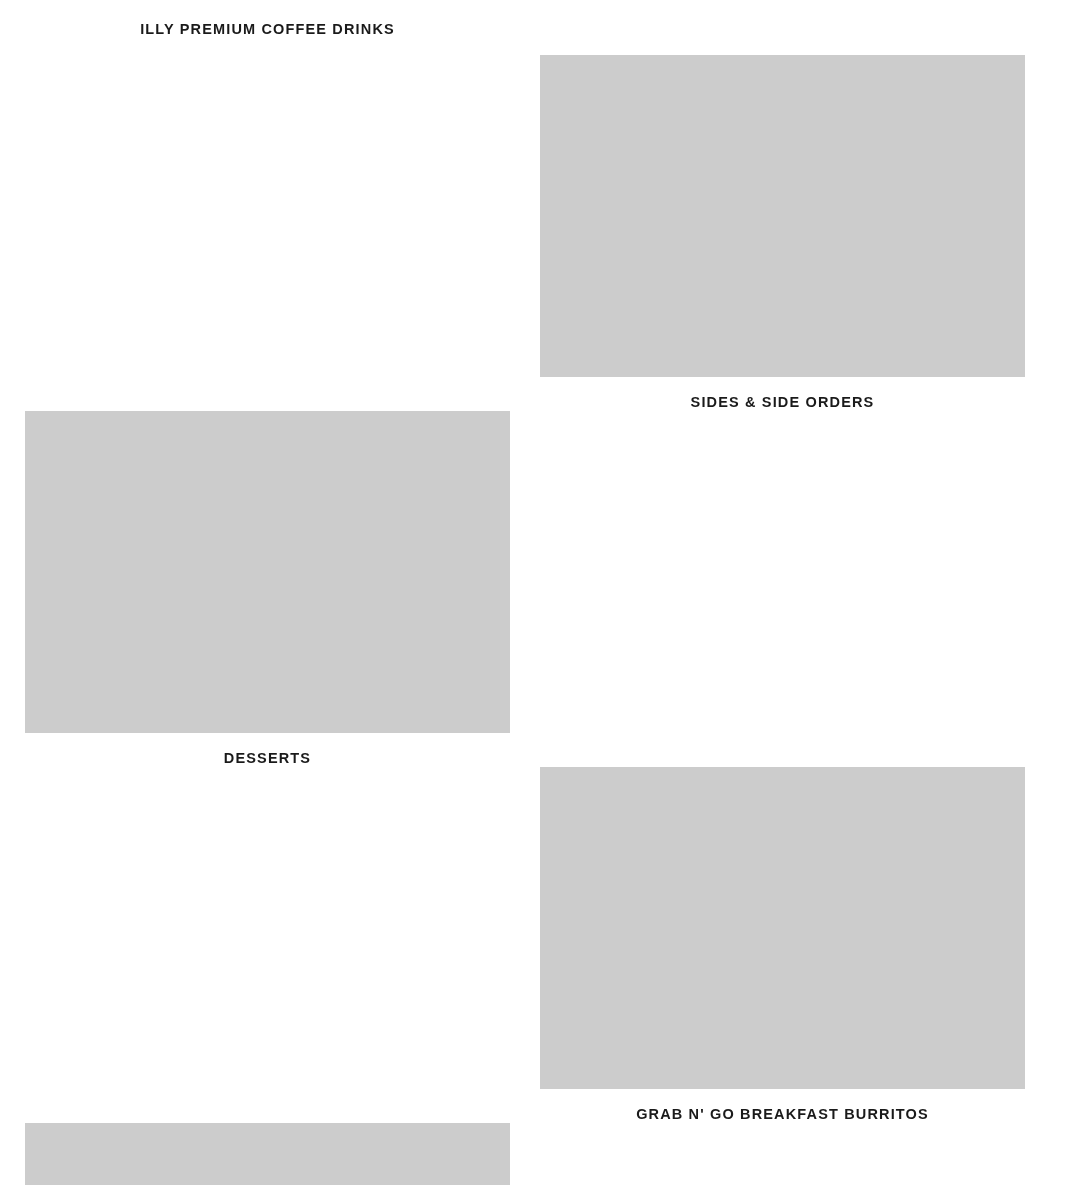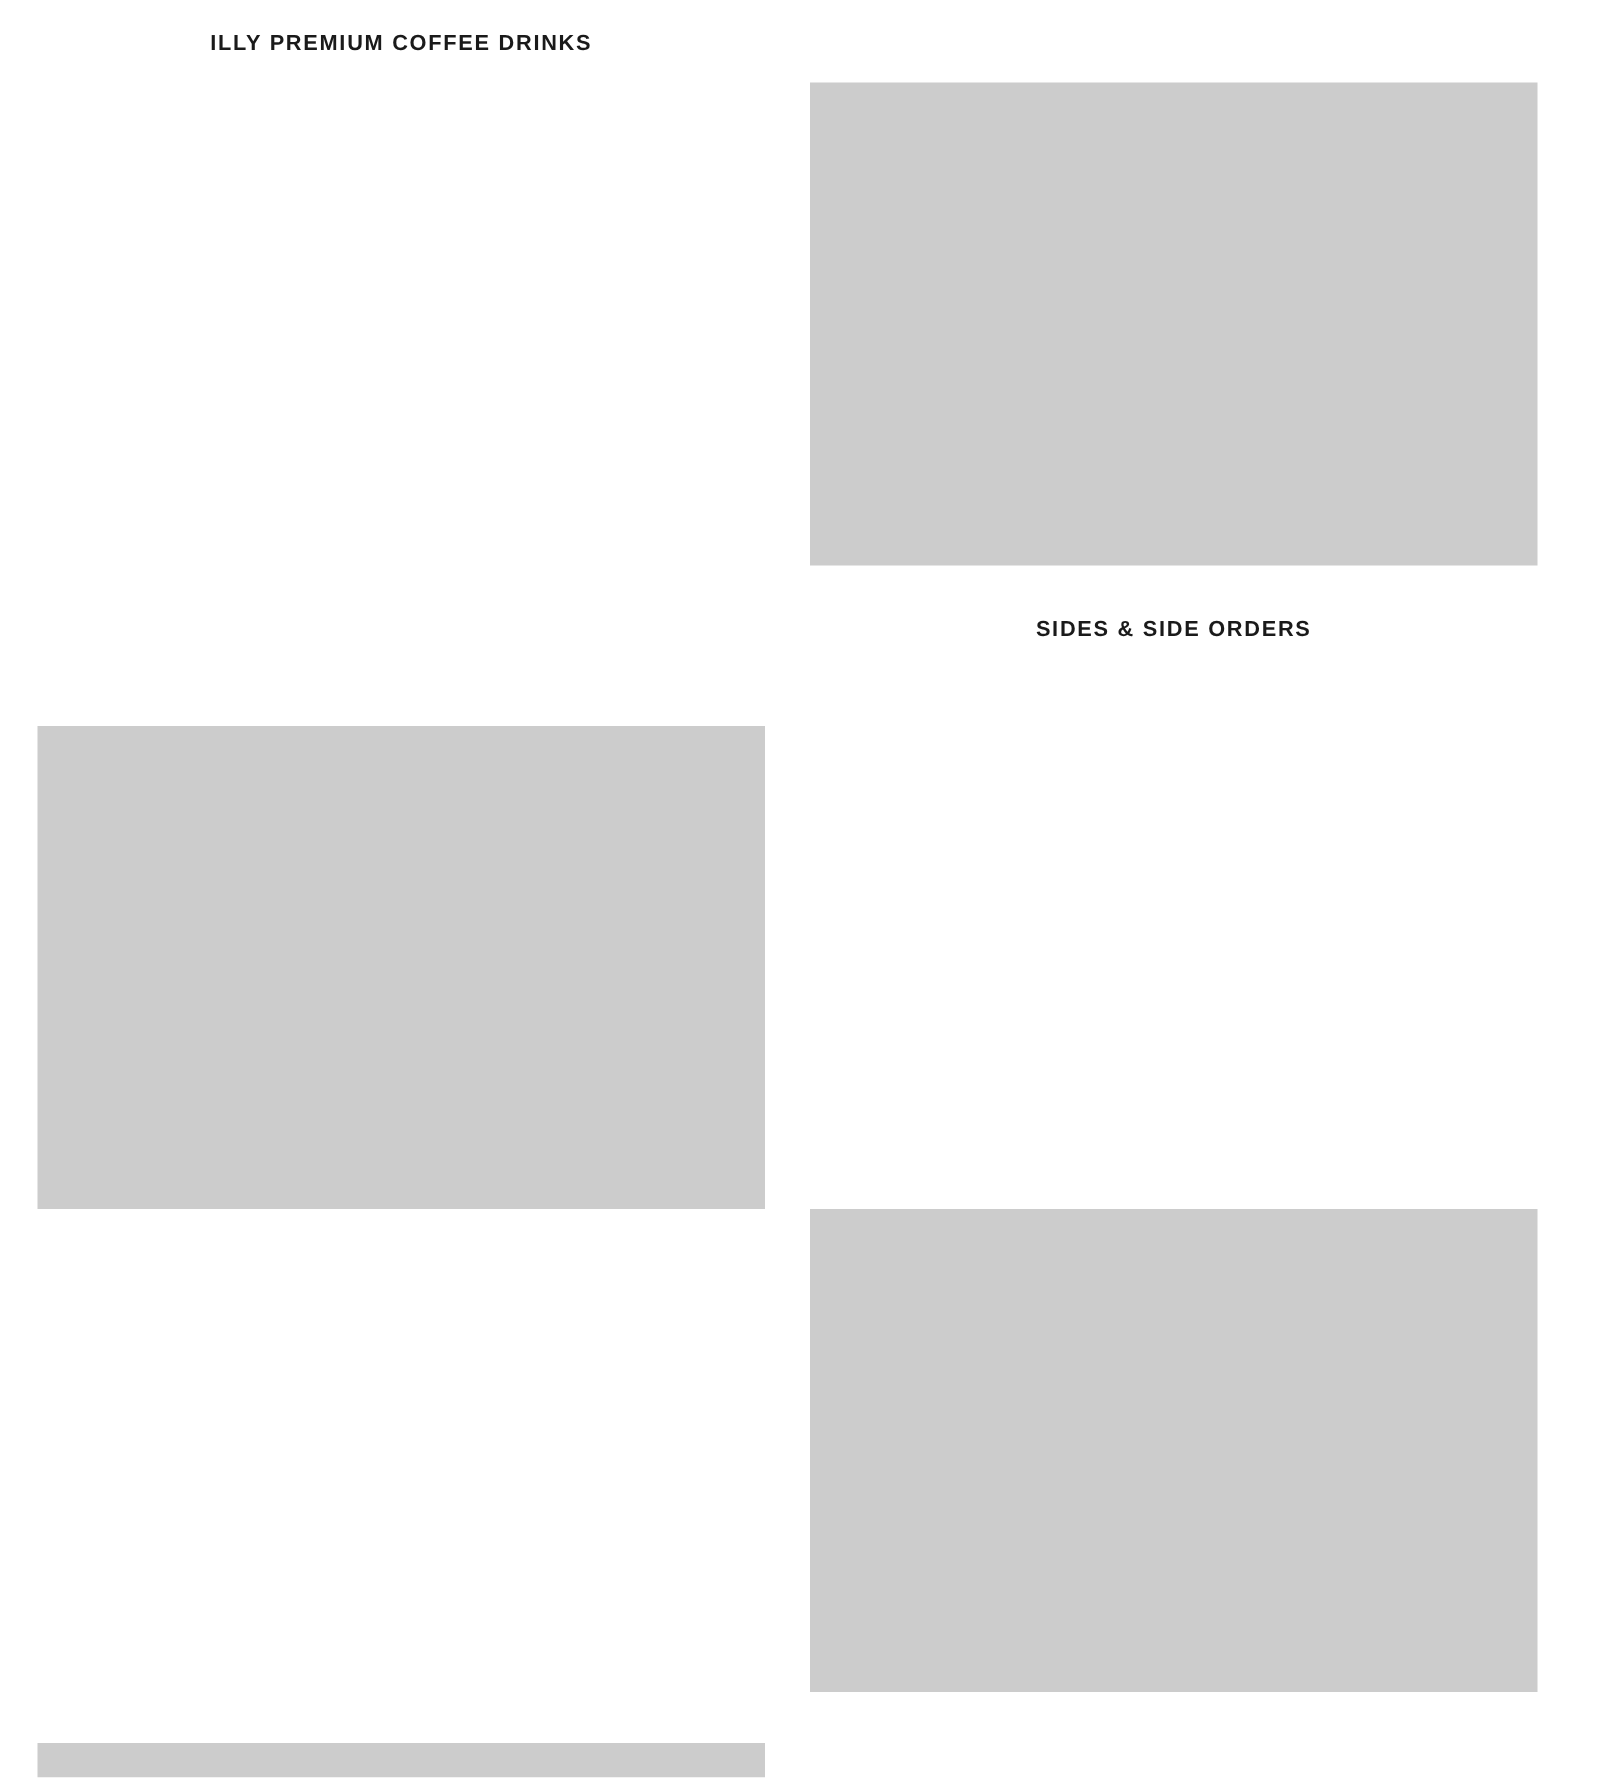--- a/index.html
+++ b/index.html
@@ -63,21 +63,21 @@
     width: 485px;
     text-align: center;
     font-size: 14.5px;
     font-weight: 700;
     letter-spacing: 1.15px;
     line-height: 1.25;
     color: #1a1a1a;
     text-transform: uppercase;
     white-space: nowrap;
   }
-  .card-title { margin-top: 34px; }
+  .card-title { margin-top: 16px; }
 
   .card-spacer { height: 55px; }
 
   
   .row-top .card-title { margin-top: 20px; }
 </style>
 </head>
 <body>
 
 <div class="page">
@@ -91,24 +91,32 @@
 
 
     <div class="card-spacer"></div>
     <div class="card-spacer"></div>
 
     <a class="category-card" href="#">
       <span class="card-thumb"></span>
       <span class="card-title">SIDES &amp; SIDE ORDERS</span>
     </a>
 
+    <a class="category-card" href="#">
+      <span class="card-thumb"></span>
+      <span class="card-title">DESSERTS</span>
+    </a>
 
     <div class="card-spacer"></div>
     <div class="card-spacer"></div>
 
+    <a class="category-card" href="#">
+      <span class="card-thumb"></span>
+      <span class="card-title">GRAB N' GO BREAKFAST BURRITOS</span>
+    </a>
 
     <a class="category-card" href="#">
       <span class="card-thumb"></span>
     </a>
 
     <div class="card-spacer"></div>
     <div class="card-spacer"></div>
 
     <a class="category-card" href="#">
       <span class="card-thumb"></span>

